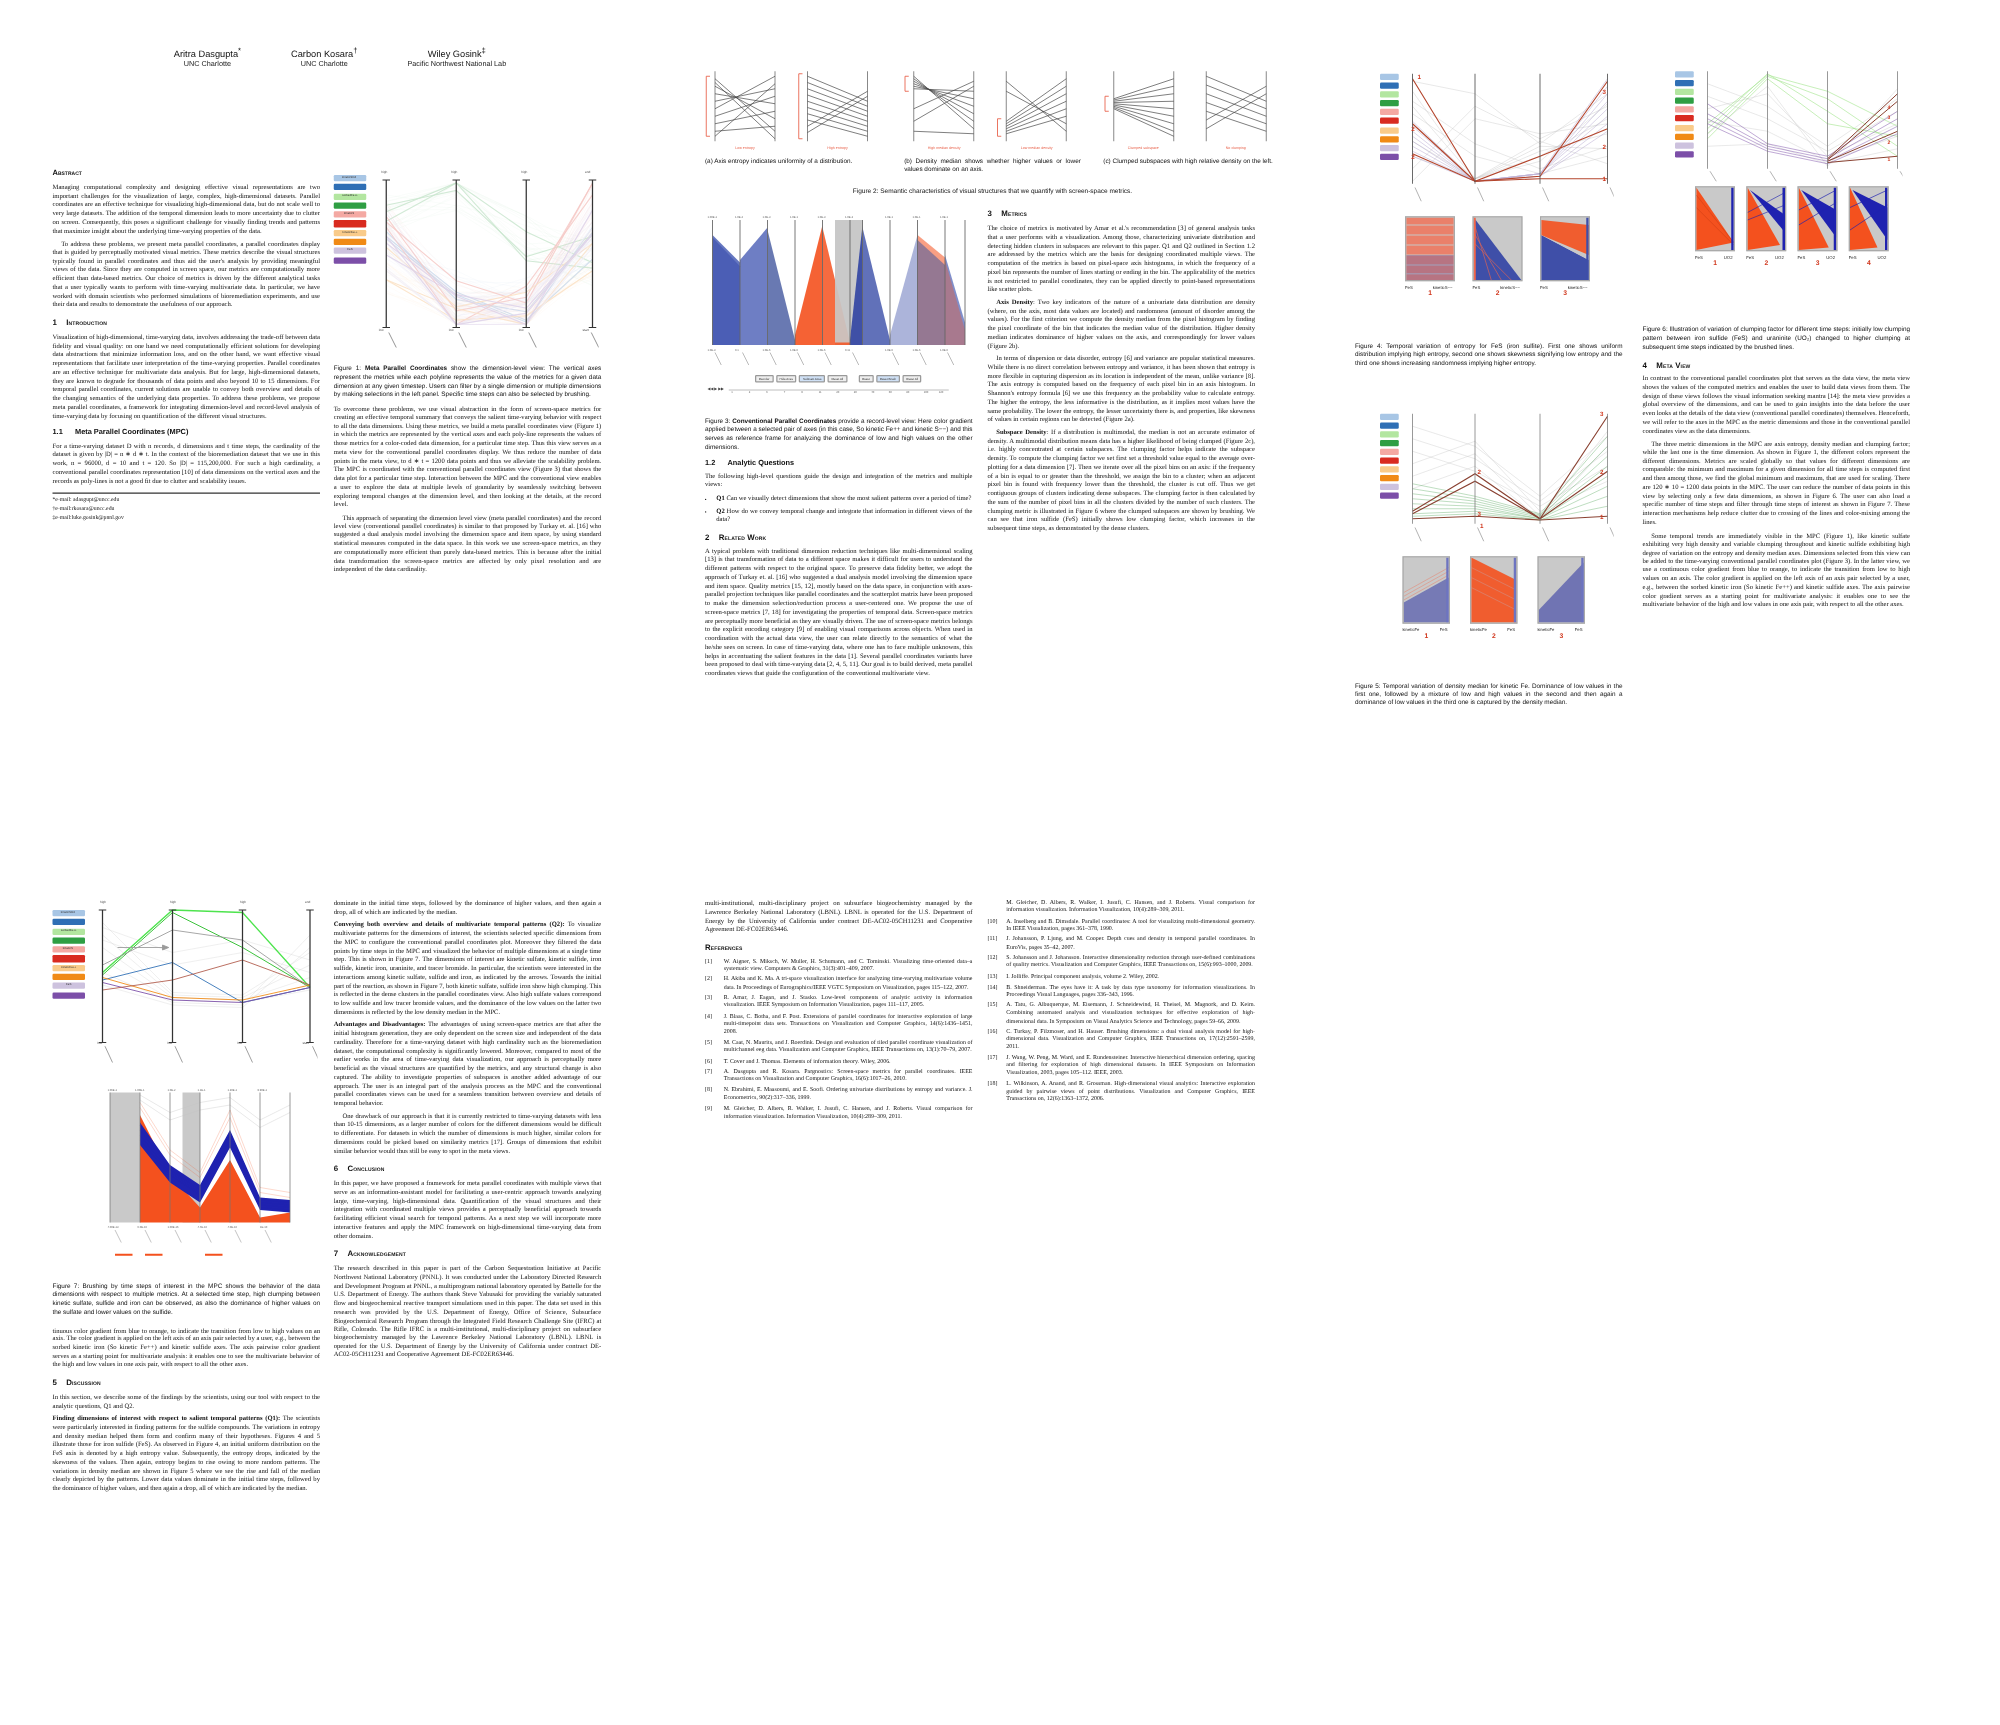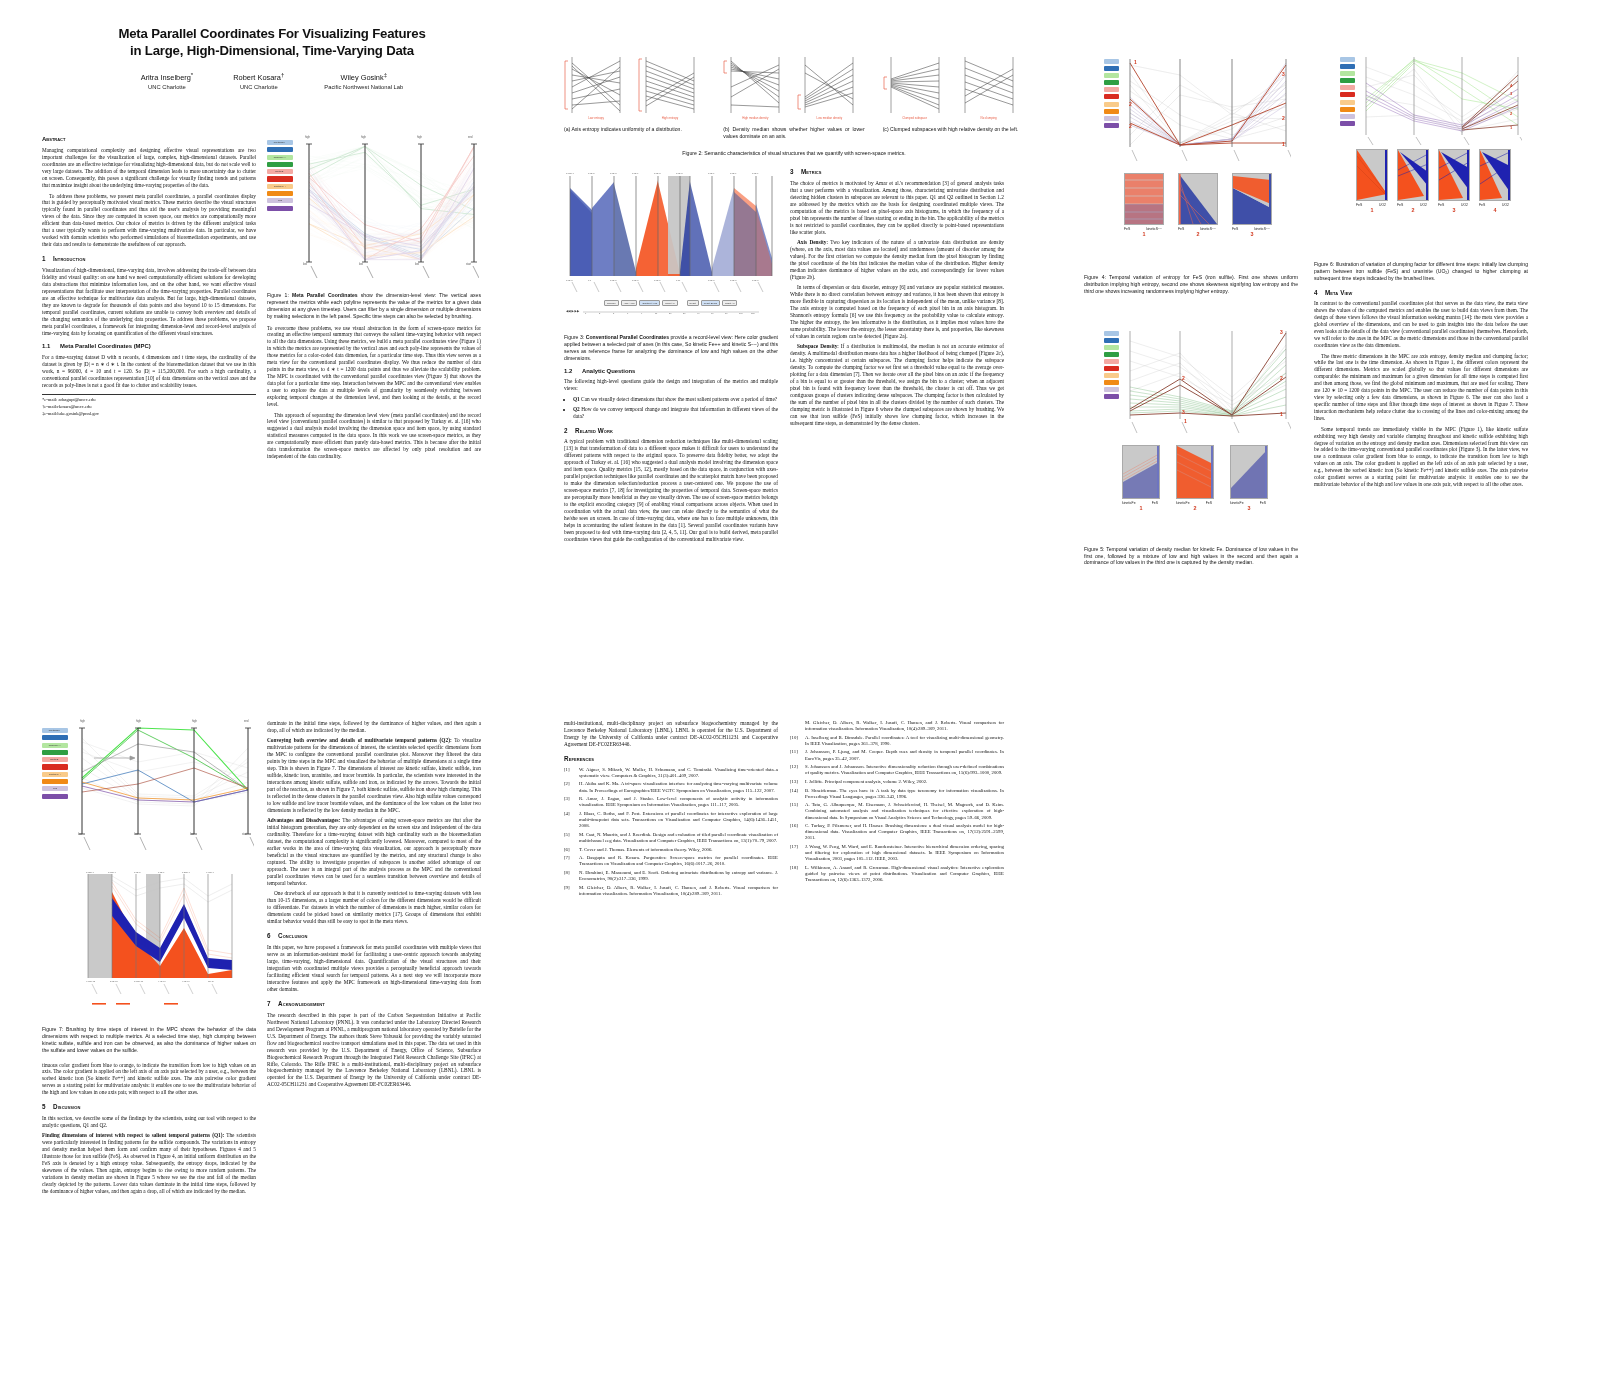--- a/index.html
+++ b/index.html
@@ -48,31 +48,27 @@
   .btnbar{display:flex;gap:2px;justify-content:center;align-items:center;}
   .btn{font-size:2.4px;border:0.4px solid #999;background:#eee;padding:0.5px 2px;border-radius:1px;font-family:"Liberation Sans",sans-serif;color:#333;}
   .sliderrow{display:flex;gap:1.6px;align-items:center;font-size:2.3px;color:#444;font-family:"Liberation Sans",sans-serif;}
 </style>
 </head>
 <body>
 
 <div class="page" id="sheet1">
 
   <div style="position:absolute;left:18px;top:18px;width:460px;">
-    <h1 class="title">
-      <span>Meta Parallel Coordinates For Visualizing Features</span><br>
-      <span>in Large, High-Dimensional, Time-Varying Data</span>
-    </h1>
     <div class="authors">
       <div class="a">
-        <div class="nm"><span>Aritra Inselberg</span><sup>*</sup></div>
+        <div class="nm"><span>Aritra Dasgupta</span><sup>*</sup></div>
         <div class="af">UNC Charlotte</div>
       </div>
       <div class="a">
-        <div class="nm"><span>Robert Kosara</span><sup>†</sup></div>
+        <div class="nm"><span>Carbon Kosara</span><sup>†</sup></div>
         <div class="af">UNC Charlotte</div>
       </div>
       <div class="a">
         <div class="nm"><span>Wiley Gosink</span><sup>‡</sup></div>
         <div class="af">Pacific Northwest National Lab</div>
       </div>
     </div>
   </div>
 
   <div class="col" style="left:18px;top:128px;">

